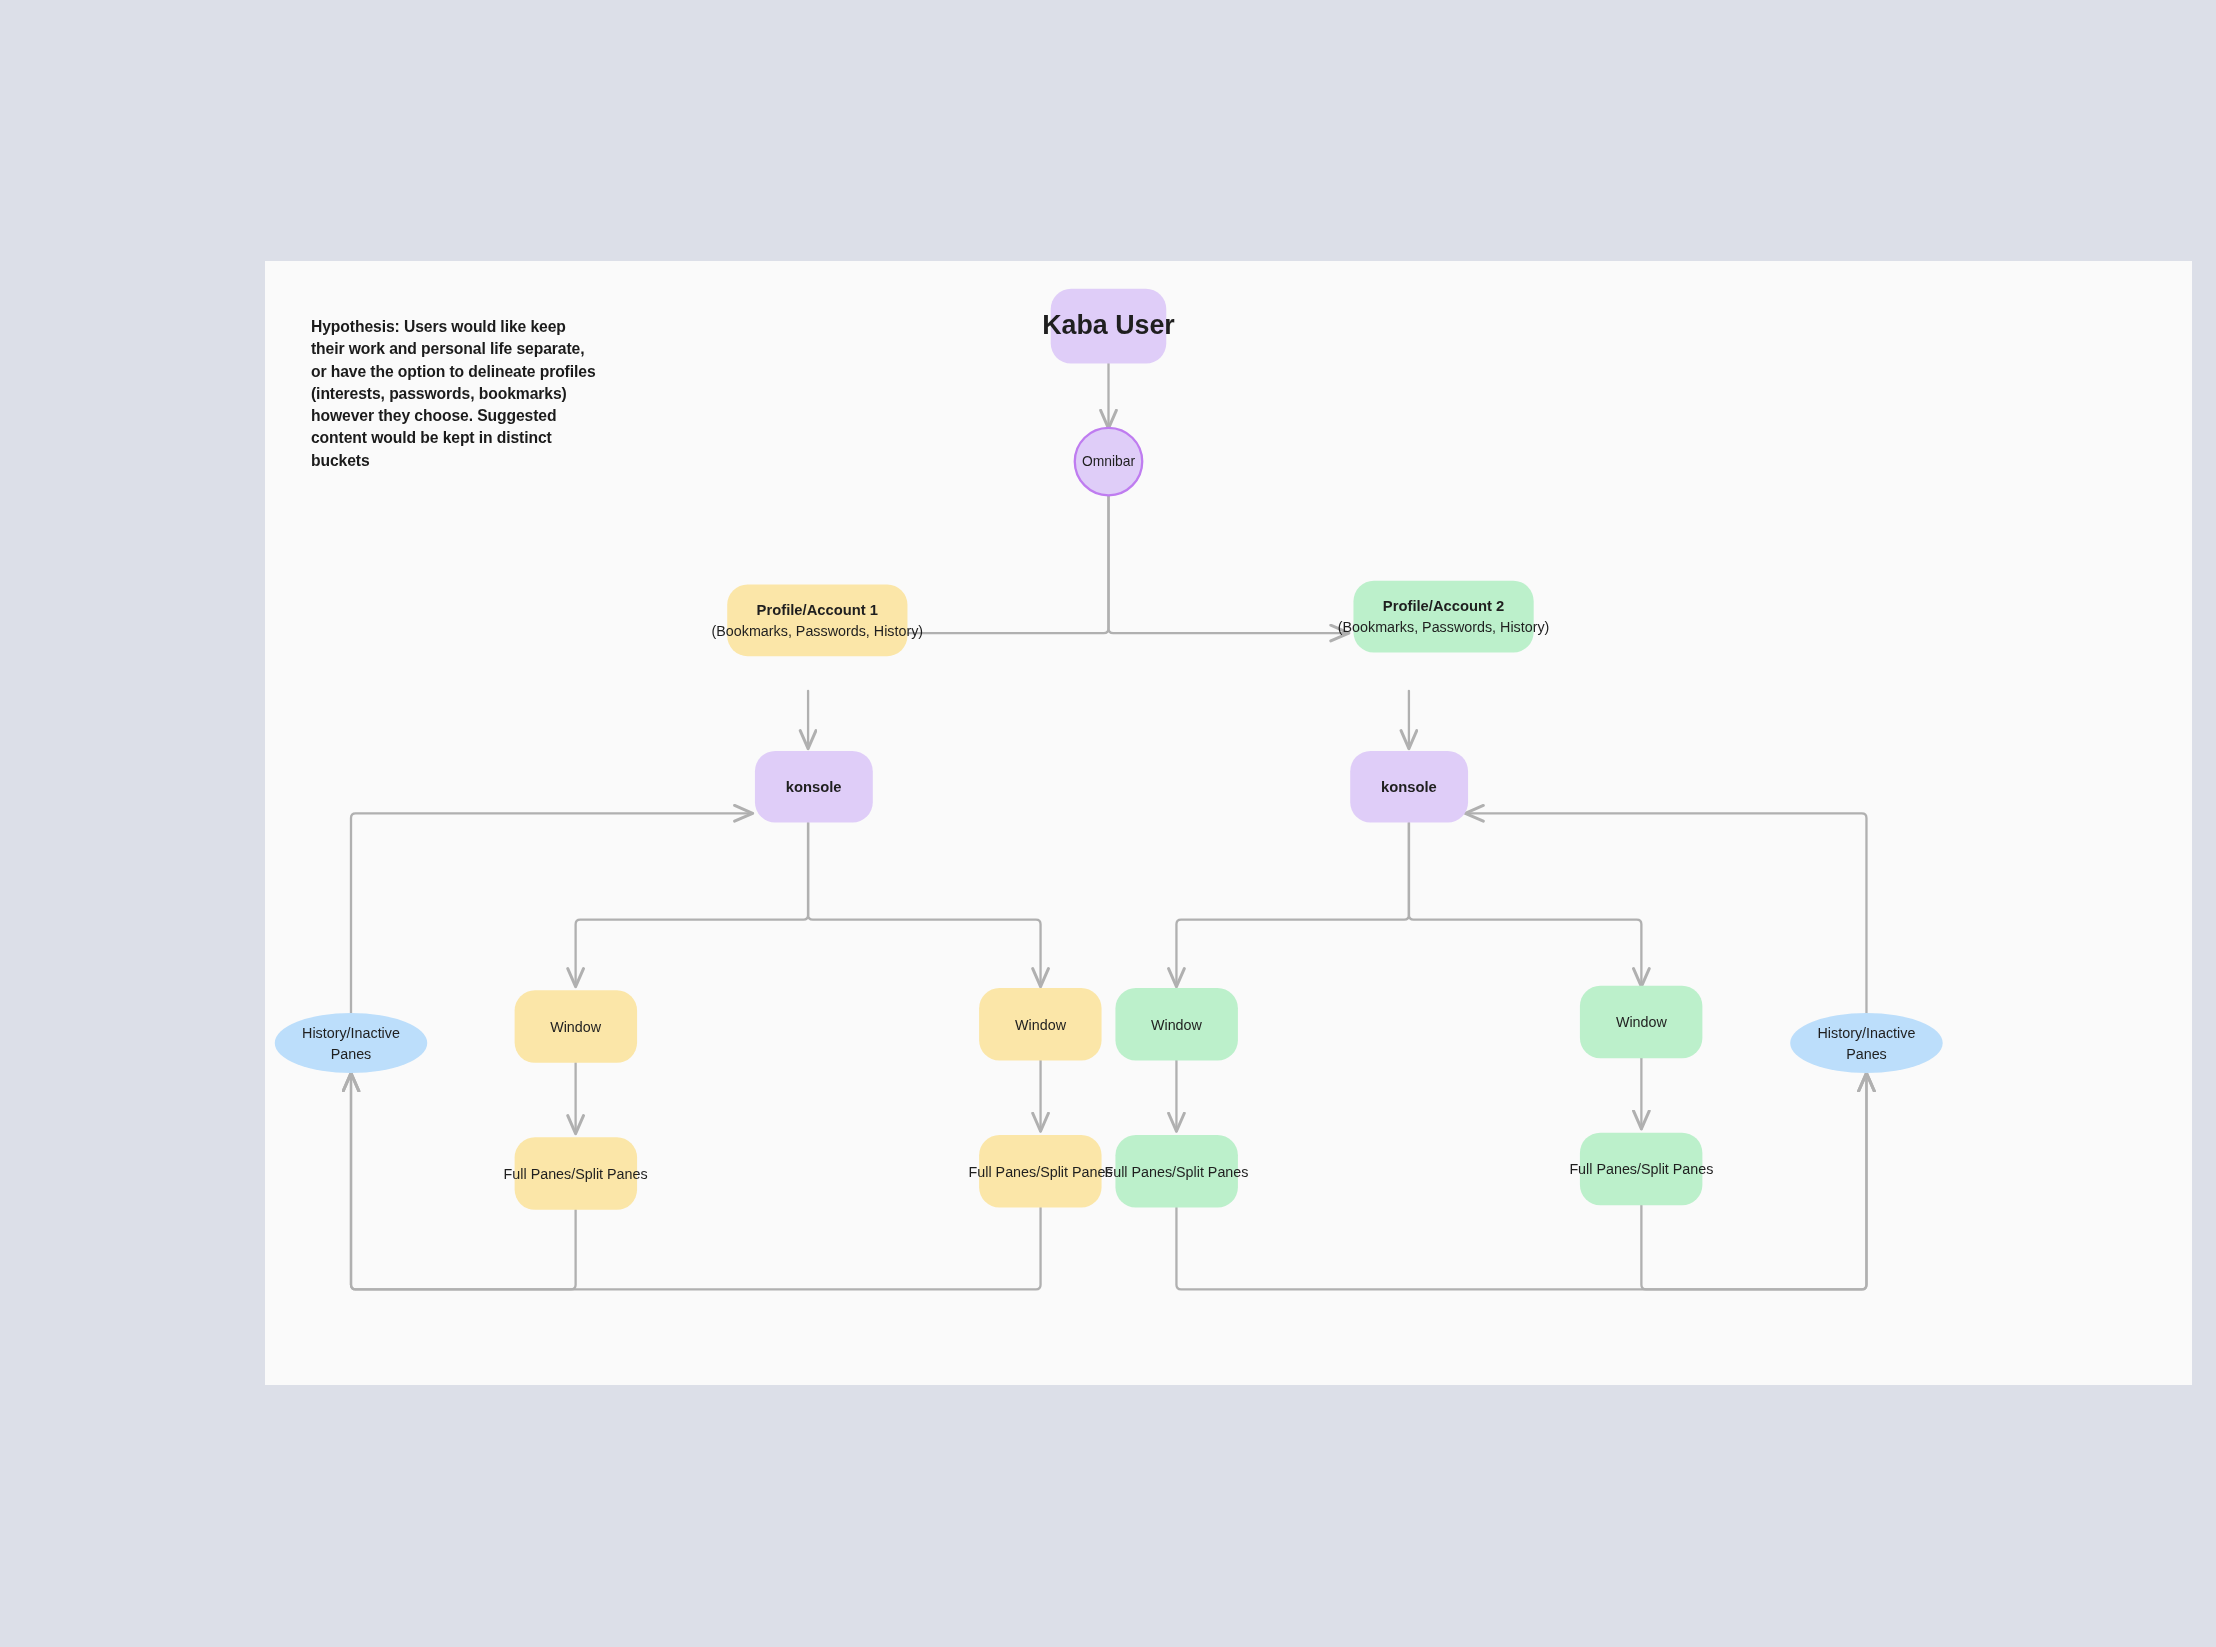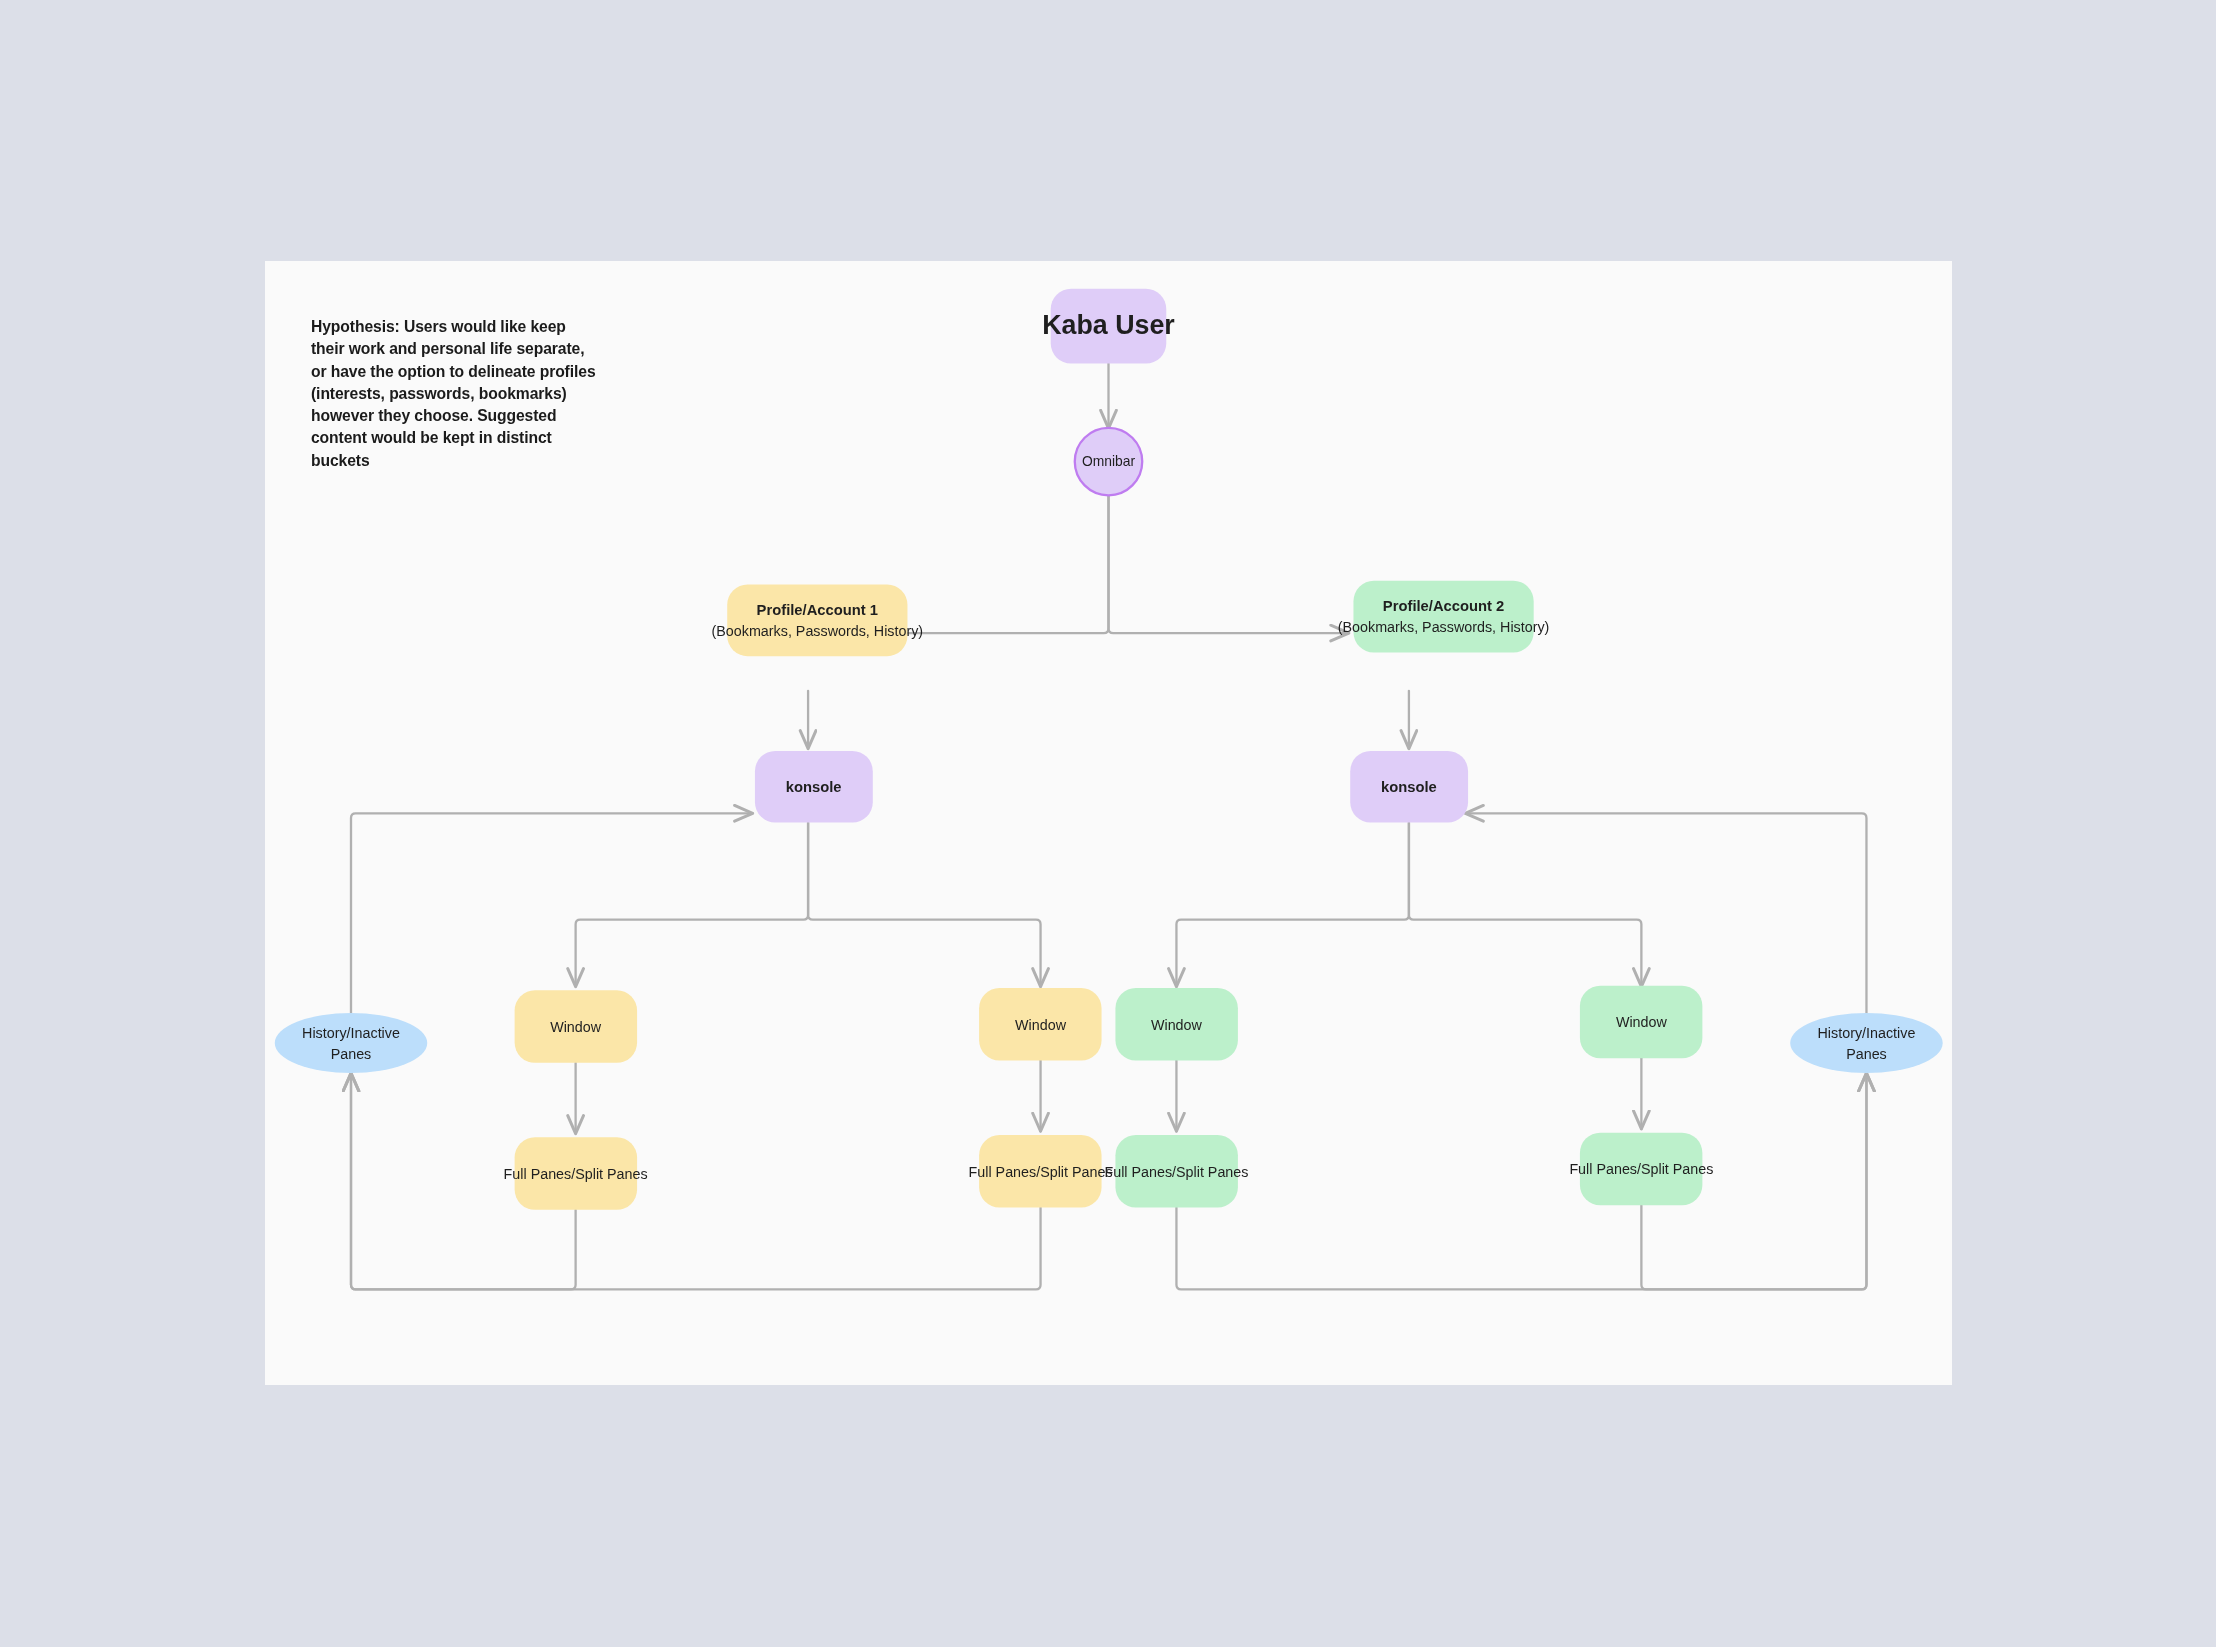--- a/index.html
+++ b/index.html
@@ -5,21 +5,21 @@
   html,body{margin:0;padding:0;}
   body{
     width:2216px;height:1647px;
     background:#dcdfe8;
     font-family:"Liberation Sans", sans-serif;
     overflow:hidden;
   }
   #canvas{
     position:absolute;
     left:265px;top:261px;
-    width:1687px;height:1124px;
+    width:1927px;height:1124px;
     background:#fafafa;
   }
   #diagram{position:absolute;left:0;top:0;width:1687px;height:1124px;}
 
   .note{
     position:absolute;
     left:46px;top:55px;
     width:287px;
     font-size:15.7px;
     font-weight:bold;

